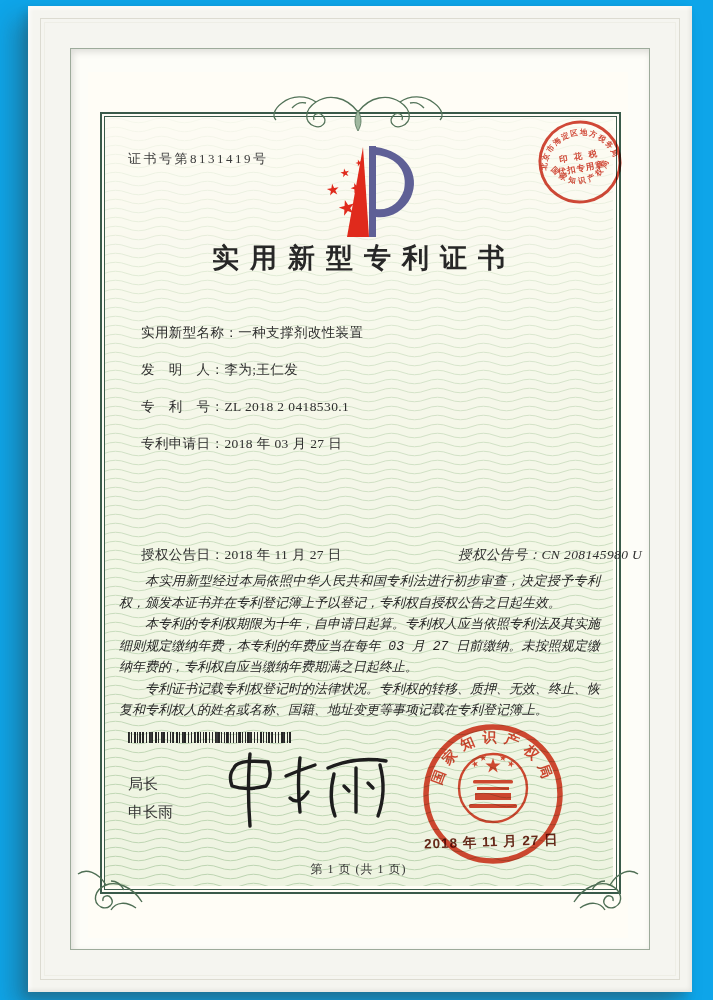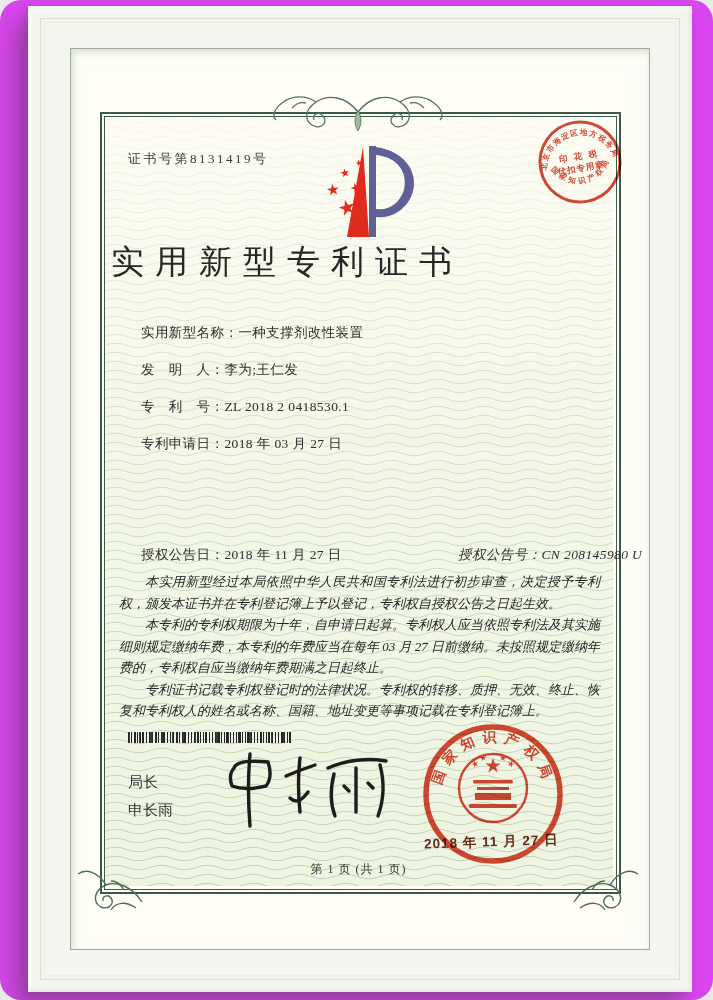--- a/index.html
+++ b/index.html
@@ -1,50 +1,50 @@
 <!DOCTYPE html>
 <html><head>
 <meta charset="utf-8">
 <style>
   html,body{margin:0;padding:0;}
   body{background:#e9e9e7;}
-  .page{position:relative;width:713px;height:1000px;background:#d946ef;overflow:hidden;
-        font-family:"Liberation Serif","DejaVu Serif",serif;color:#303030;border-radius:21px;}
+  .page{position:relative;width:713px;height:1000px;background:#0ea5e9;overflow:hidden;
+        font-family:"Liberation Serif","DejaVu Serif",serif;color:#303030;}
   
   .frame{position:absolute;left:28px;top:6px;width:664px;height:986px;background:#f5f5f0;
          box-shadow:-14px 14px 22px rgba(50,50,45,.32),-4px 5px 8px rgba(50,50,45,.18),
          inset -2px -2px 4px rgba(0,0,0,.07), inset 2px 2px 4px rgba(255,255,255,.8);}
   .frame-bevel{position:absolute;inset:12px;border:1px solid #dcdbd1;}
   .frame-bevel2{position:absolute;inset:16px;border:1px solid #eeeee6;}
   .mat{position:absolute;inset:42px;background:#fdfdf8;border:1px solid #9dab9b;
        box-shadow:inset 2px 3px 7px rgba(0,0,0,.13);}
   
   .paper{position:absolute;left:88px;top:72px;width:540px;height:866px;background:#fffdf6;}
   .border-box{position:absolute;left:100px;top:112px;width:517px;height:778px;
               border:2px solid #3a5a4a;}
   .border-inner{position:absolute;inset:2px;border:1px solid #3a5a4a;}
   .waves{position:absolute;left:104px;top:116px;width:509px;height:770px;}
   
   .cert-no{position:absolute;left:128px;top:150px;font-size:13px;letter-spacing:2.5px;color:#3b3b3b;}
   .logo{position:absolute;left:318px;top:140px;width:106px;height:102px;}
-  .title{position:absolute;left:100px;width:517px;top:240px;
-         font-size:33px;font-weight:400;letter-spacing:11px;text-indent:11px;color:#272727;}
+  .title{position:absolute;left:100px;width:517px;top:240px;text-align:center;
+         font-size:27px;font-weight:700;letter-spacing:11px;text-indent:11px;color:#272727;}
   .fields{position:absolute;left:128px;top:318px;width:470px;height:266px;font-size:13.5px;color:#2e2e2e;}
   .frow{position:absolute;left:0;white-space:nowrap;letter-spacing:.4px;}
   .frow .lbl{display:inline-block;margin-left:13px;}
   .frow .right-group{position:absolute;left:330px;top:0;white-space:nowrap;font-style:italic;}
   .paras{position:absolute;left:119px;top:571px;width:481px;font-size:13px;line-height:21.5px;
          font-style:italic;color:#252525;text-align:justify;}
-  .paras p{margin:0;text-indent:2em;}
+  .paras p{margin:0;text-indent:2em;font-family:Liberation Mono, monospace;}
   .barcode{position:absolute;left:128px;top:732px;width:163px;height:11px;
     background:
       repeating-linear-gradient(90deg,#262626 0 1.5px,rgba(0,0,0,0) 1.5px 3px),
       repeating-linear-gradient(90deg,#262626 0 1px,rgba(0,0,0,0) 1px 7px),
       repeating-linear-gradient(90deg,#3a3a3a 0 2px,rgba(0,0,0,0) 2px 11px);}
-  .director{position:absolute;left:128px;top:770px;font-family:Liberation Mono, monospace;
+  .director{position:absolute;left:128px;top:770px;font-family:Liberation Serif, serif;
             font-size:15px;font-weight:500;color:#333;line-height:28px;}
   .signature{position:absolute;left:222px;top:746px;width:178px;height:90px;}
   .seal-top{position:absolute;left:534px;top:116px;width:92px;height:92px;mix-blend-mode:multiply;opacity:.93;}
   .seal-main{position:absolute;left:417px;top:718px;width:152px;height:152px;mix-blend-mode:multiply;opacity:.95;}
   .seal-date{position:absolute;left:424px;top:833px;width:150px;font-family:"Liberation Sans","DejaVu Sans",sans-serif;
              font-size:13.5px;font-weight:700;letter-spacing:1px;color:#6f2a1c;transform:rotate(-2deg);
              mix-blend-mode:multiply;}
   .footer{position:absolute;left:100px;width:517px;top:861px;text-align:center;
           font-size:12px;letter-spacing:1px;color:#333;}
   .ornament-top{position:absolute;left:256px;top:92px;width:204px;height:42px;}

